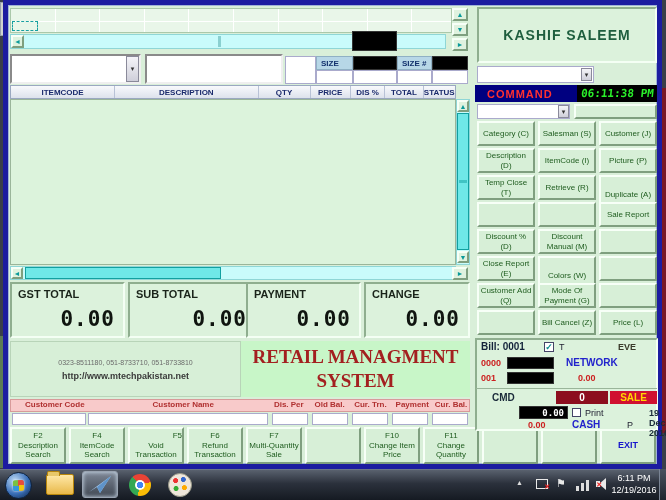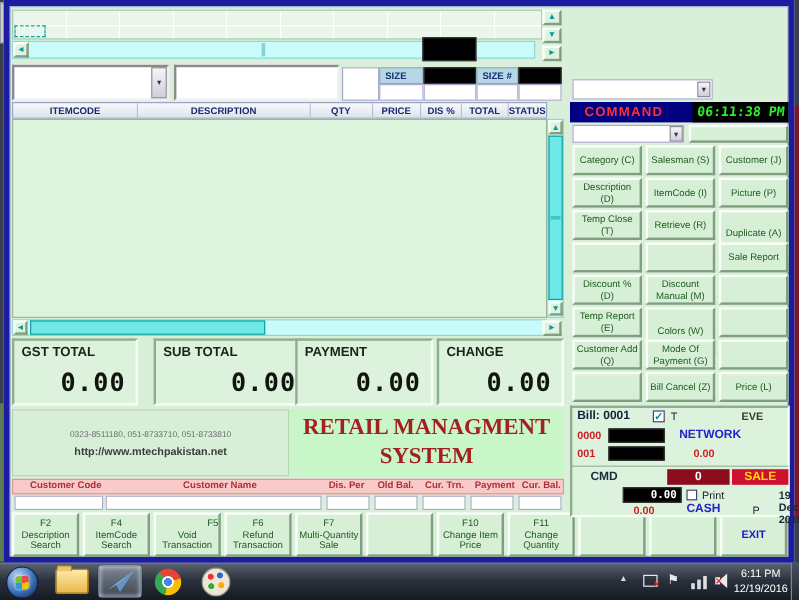--- a/index.html
+++ b/index.html
@@ -172,21 +172,21 @@
 
   <div class="abs scroll-track" style="left:10px;top:266px;width:446px;height:14px;"></div>
   <div class="abs scrollbtn" style="left:11px;top:267px;width:12px;height:12px;">
       <span>◄</span>
     </div>
   <div class="abs scroll-thumb" style="left:25px;top:267px;width:196px;height:12px;"></div>
   <div class="abs scrollbtn" style="left:452px;top:267px;width:16px;height:13px;">
       <span>►</span>
     </div>
 
-  <div class="abs total-box" style="left:10px;top:282px;width:105px;height:56px;">
+  <div class="abs total-box" style="left:10px;top:282px;width:115px;height:56px;">
     <span class="total-label">GST TOTAL</span>
     <span class="total-val digital">0.00</span>
   </div>
   <div class="abs total-box" style="left:128px;top:282px;width:129px;height:56px;padding-left:42px;">
     <span class="total-label">SUB TOTAL</span>
     <span class="total-val digital">0.00</span>
   </div>
   <div class="abs total-box" style="left:246px;top:282px;width:115px;height:56px;">
     <span class="total-label">PAYMENT</span>
     <span class="total-val digital">0.00</span>
@@ -249,20 +249,23 @@
   <div class="abs b3d fnbtn" style="left:423px;top:427px;">
       <span class="k">F11</span>
       <span>Change Quantity</span>
     </div>
   <div class="abs b3d fnbtn" style="left:482px;top:427px;"></div>
   <div class="abs b3d fnbtn" style="left:541px;top:427px;"></div>
   <div class="abs b3d fnbtn" style="left:600px;top:427px;">
       <span class="exit-label">EXIT</span>
     </div>
 
+  <div class="abs" style="left:477px;top:7px;width:180px;height:56px;background:#dcf2dc;border:2px solid;border-color:#8fae8f #f4fff4 #f4fff4 #8fae8f;display:flex;align-items:center;justify-content:center;">
+    <span style="font-size:14px;font-weight:bold;color:#1e5e3e;letter-spacing:1px;">KASHIF SALEEM</span>
+  </div>
 
   <div class="abs cell-white" style="left:477px;top:66px;width:117px;height:17px;"></div>
   <div class="abs graybtn" style="left:581px;top:68px;width:11px;height:13px;">
       <span>▾</span>
     </div>
 
   <div class="abs" style="left:475px;top:85px;width:182px;height:17px;background:#000080;display:flex;align-items:center;">
     <span style="margin-left:12px;font-size:11px;font-weight:bold;color:#ff3030;letter-spacing:1px;">COMMAND</span>
   </div>
   <div class="abs" style="left:577px;top:85px;width:80px;height:17px;background:#000;display:flex;align-items:center;justify-content:center;">
@@ -313,21 +316,21 @@
 
   <div class="abs b3d btn-grid" style="left:477px;top:229px;width:58px;height:25px;">
       <span>Discount % (D)</span>
     </div>
   <div class="abs b3d btn-grid" style="left:538px;top:229px;width:58px;height:25px;">
       <span>Discount Manual (M)</span>
     </div>
   <div class="abs b3d btn-grid" style="left:599px;top:229px;width:58px;height:25px;"></div>
 
   <div class="abs b3d btn-grid" style="left:477px;top:256px;width:58px;height:25px;">
-      <span>Temp Report (E)</span>
+      <span>Close Report (E)</span>
     </div>
   <div class="abs b3d btn-grid" style="left:538px;top:256px;width:58px;height:39px;">
       <span>Colors (W)</span>
     </div>
   <div class="abs b3d btn-grid" style="left:599px;top:256px;width:58px;height:25px;"></div>
 
   <div class="abs b3d btn-grid" style="left:477px;top:283px;width:58px;height:25px;">
       <span>Customer Add (Q)</span>
     </div>
   <div class="abs b3d btn-grid" style="left:538px;top:283px;width:58px;height:25px;">

